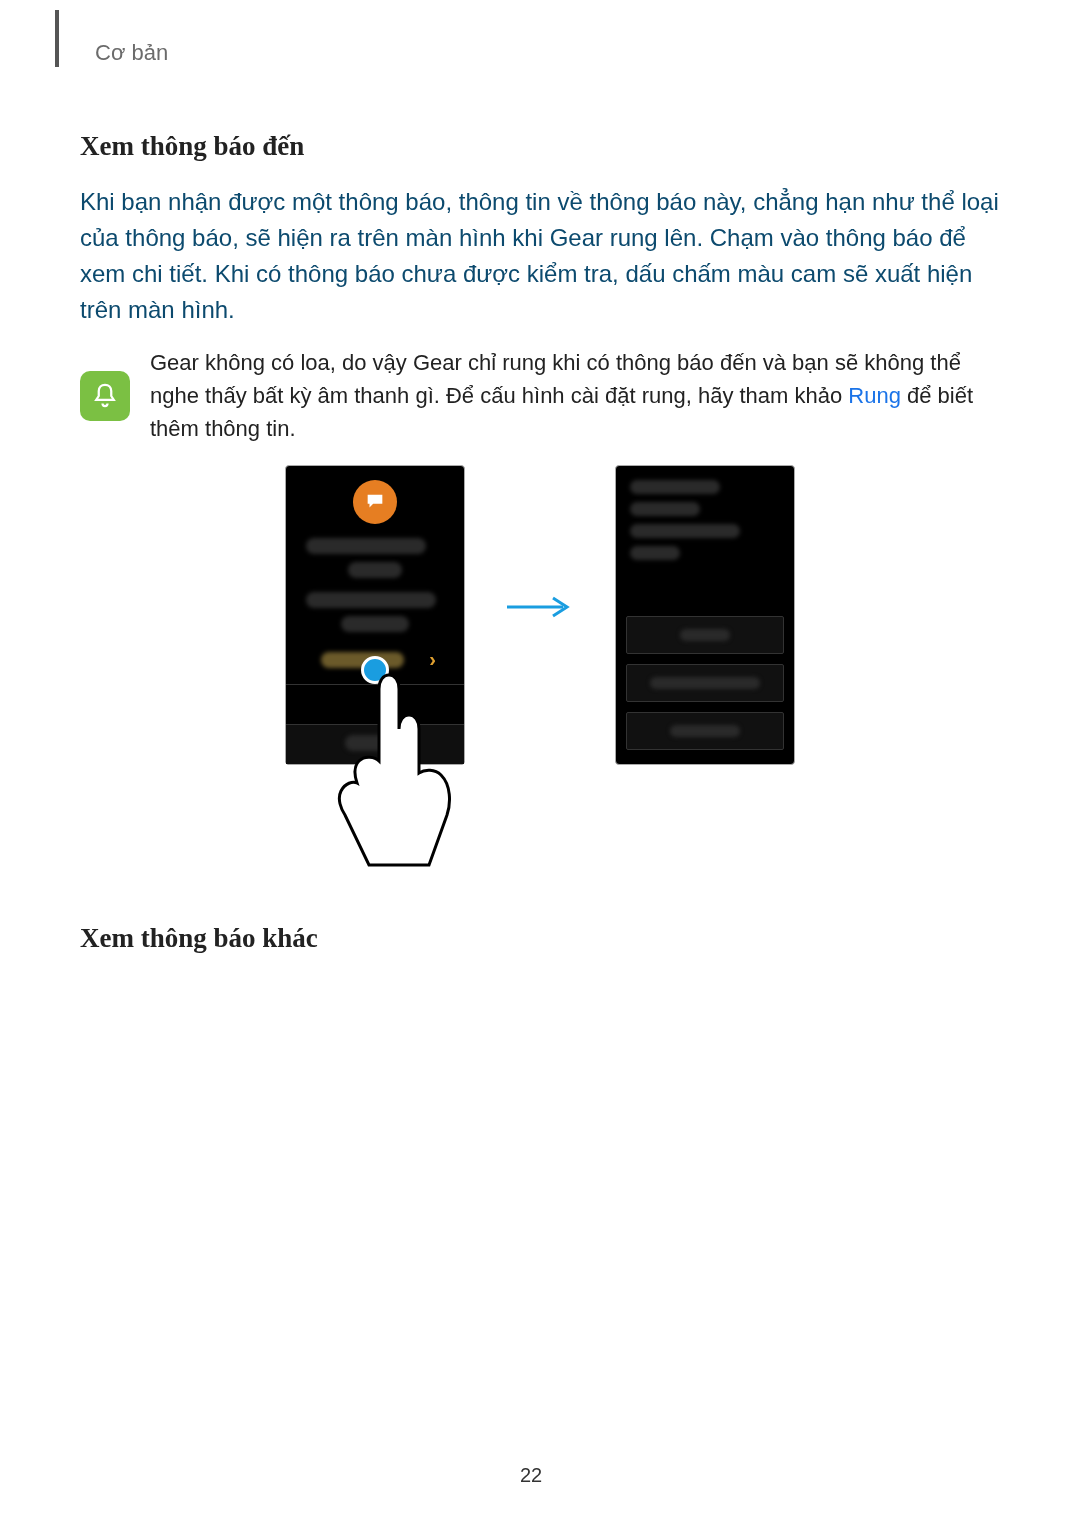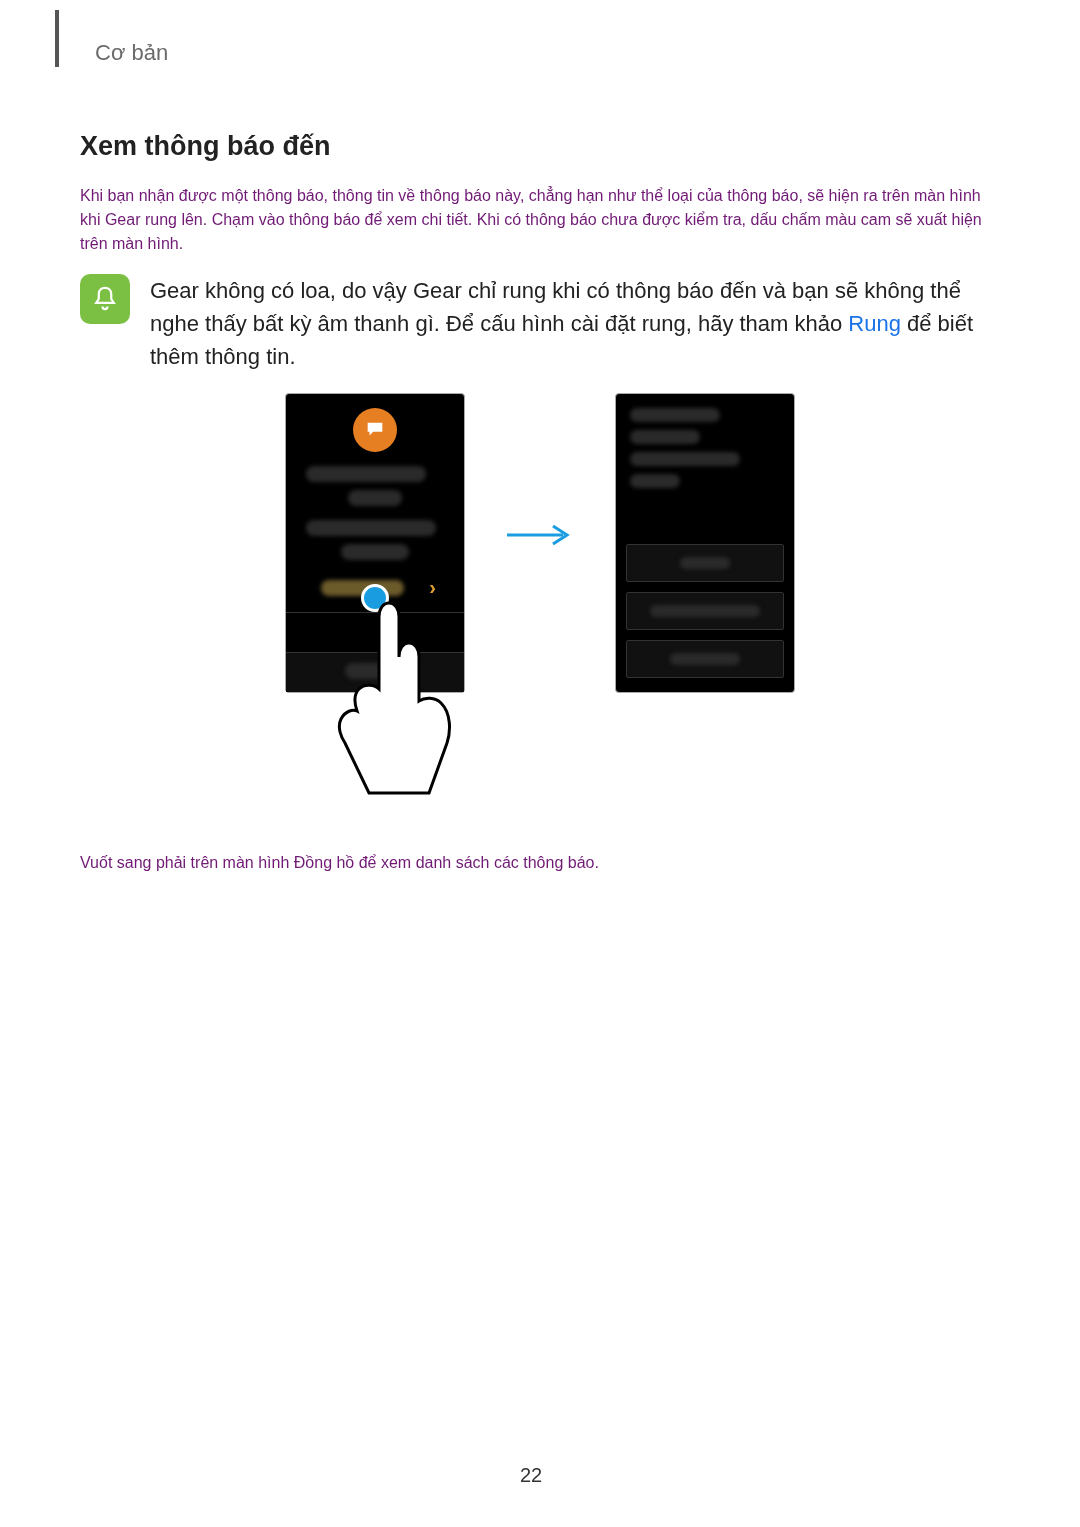--- a/index.html
+++ b/index.html
@@ -1,22 +1,22 @@
 <!DOCTYPE html>
 <html><head>
 <meta charset="utf-8">
 <style>
   * { box-sizing: border-box; margin: 0; padding: 0; }
   html, body { width: 1080px; height: 1527px; background: #fff; font-family: Arial, Helvetica, sans-serif; color: #1a1a1a; }
   .page { position: relative; width: 1080px; height: 1527px; padding: 40px 80px 0 80px; }
   .header-rule { position: absolute; left: 55px; top: 10px; width: 4px; height: 57px; background: #555; }
   .breadcrumb { font-size: 22px; color: #6b6b6b; margin-left: 15px; margin-top: 0px; margin-bottom: 65px; }
-  h2.section { font-size: 27px; font-weight: bold; color: #222; margin-bottom: 22px; }
-  p.body { font-size: 16px; line-height: 1.5; color: #701a75; margin-bottom: 18px; }
-  .note-row { display: flex; align-items: flex-start; gap: 20px; margin-bottom: 18px; }
+  h2.section { font-size: 27px; font-weight: bold; color: #222; margin-bottom: 22px; font-family: Liberation Serif, serif; }
+  p.body { font-size: 24px; line-height: 1.5; color: #0c4a6e; margin-bottom: 18px; }
+  .note-row { display: flex; align-items: center; gap: 20px; margin-bottom: 18px; }
   .note-icon { flex: 0 0 50px; width: 50px; height: 50px; border-radius: 10px; background: #7bc043; display: flex; align-items: center; justify-content: center; }
   .note-icon svg { width: 30px; height: 30px; }
   .note-text { flex: 1; font-size: 22px; line-height: 1.5; color: #222; }
   a.link { color: #1a73e8; text-decoration: none; }
   strong.bold { font-weight: bold; }
   .figure { display: flex; justify-content: center; align-items: flex-start; gap: 40px; margin: 20px 0 28px 0; position: relative; height: 400px; }
   .device { width: 180px; height: 300px; background: #000; border: 1px solid #aaa; border-radius: 4px; position: relative; overflow: visible; }
   .speech-icon { width: 44px; height: 44px; border-radius: 50%; background: #e67e22; position: absolute; top: 14px; left: 50%; transform: translateX(-50%); display:flex; align-items:center; justify-content:center; }
   .blur-line { position: absolute; left: 20px; right: 20px; height: 16px; background: #2a2a2a; border-radius: 8px; filter: blur(2px); }
   .chevron { position: absolute; right: 28px; color: #e0a030; font-size: 20px; font-weight: bold; }
@@ -102,16 +102,16 @@
         </div>
       <div class="d2-btn" style="top:246px;">
           <div class="bl" style="width:70px;"></div>
         </div>
     </div>
   </div>
 
 
   <div class="sp"></div>
 
-  <p class="body">Vuốt sang phải trên màn hình Đồng hồ để xem danh sách các thông báo.</p>
+  <h2 class="section">Xem thông báo khác</h2>
 
   <div class="page-number">22</div>
 </div>
 
 </body></html>

